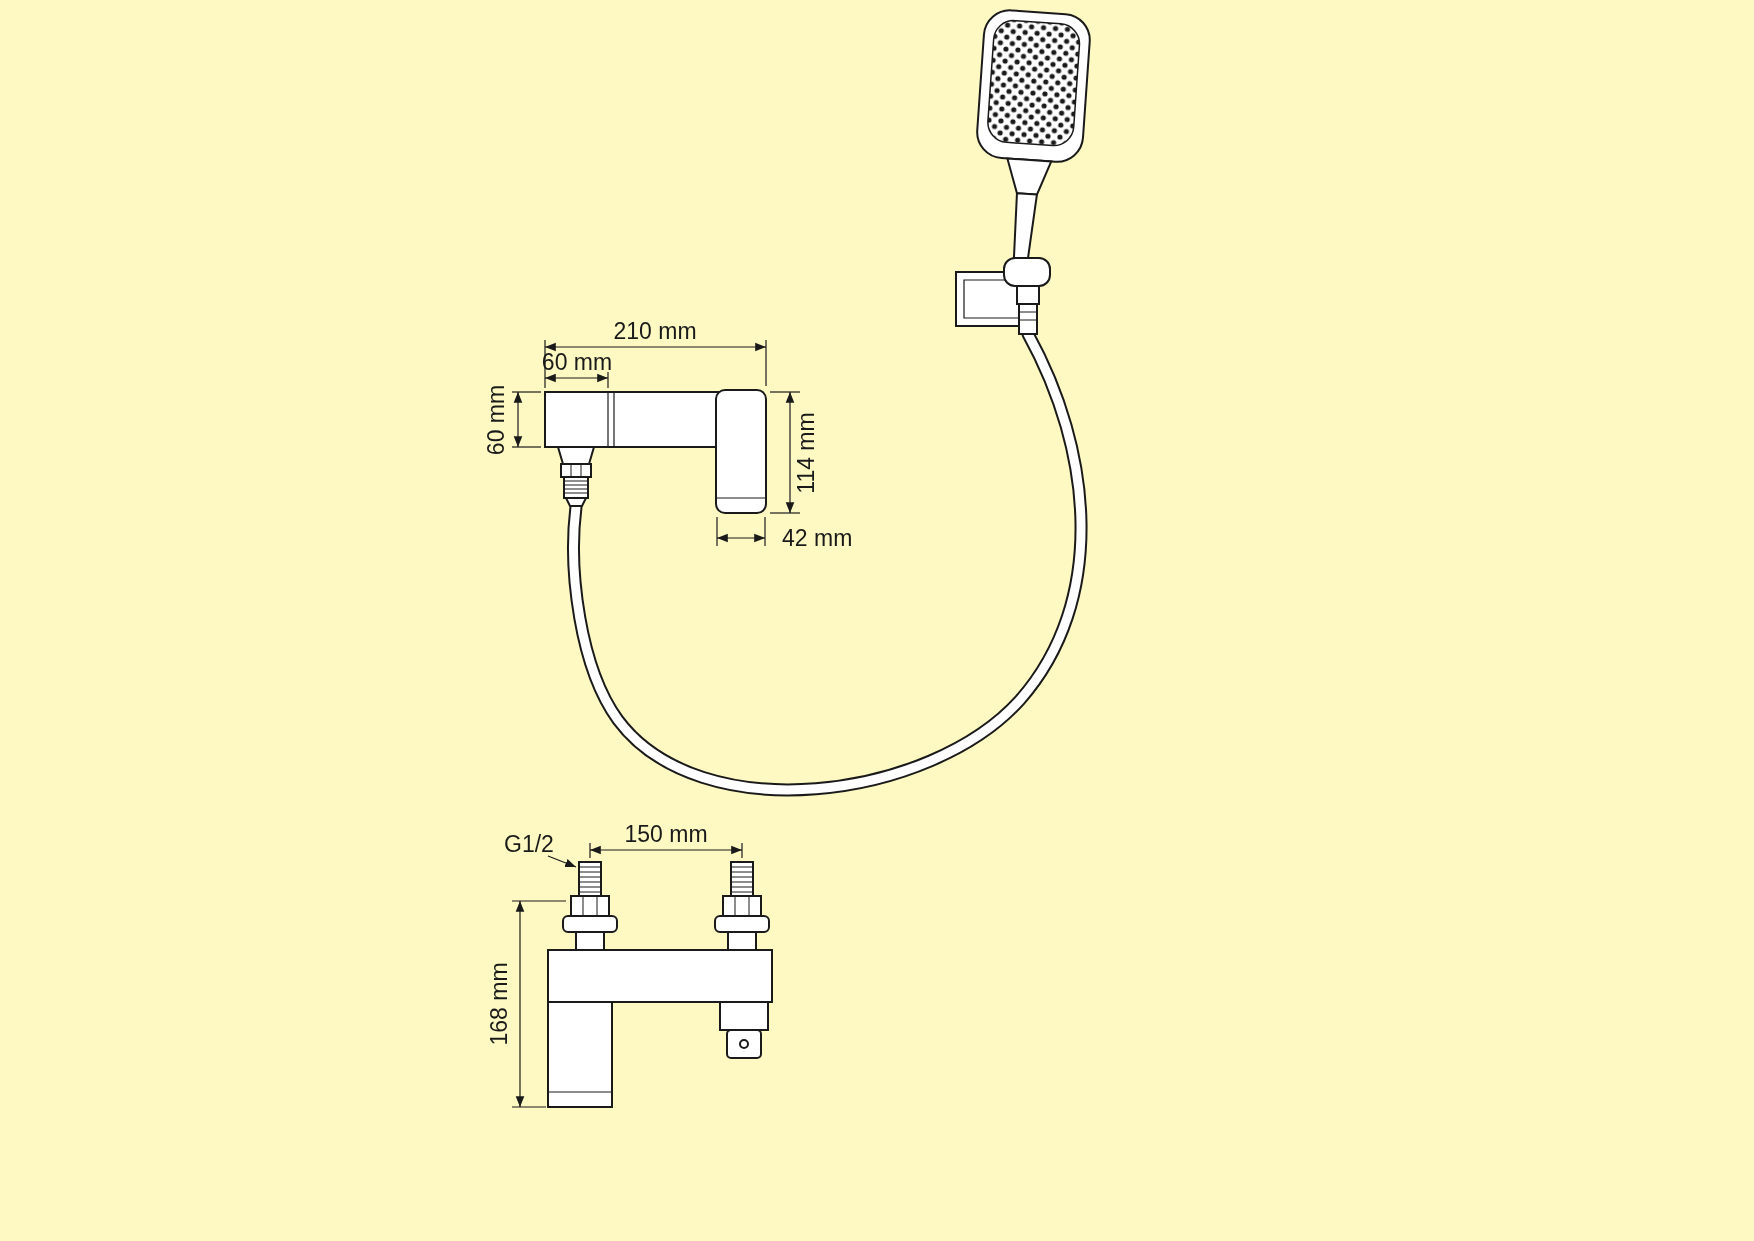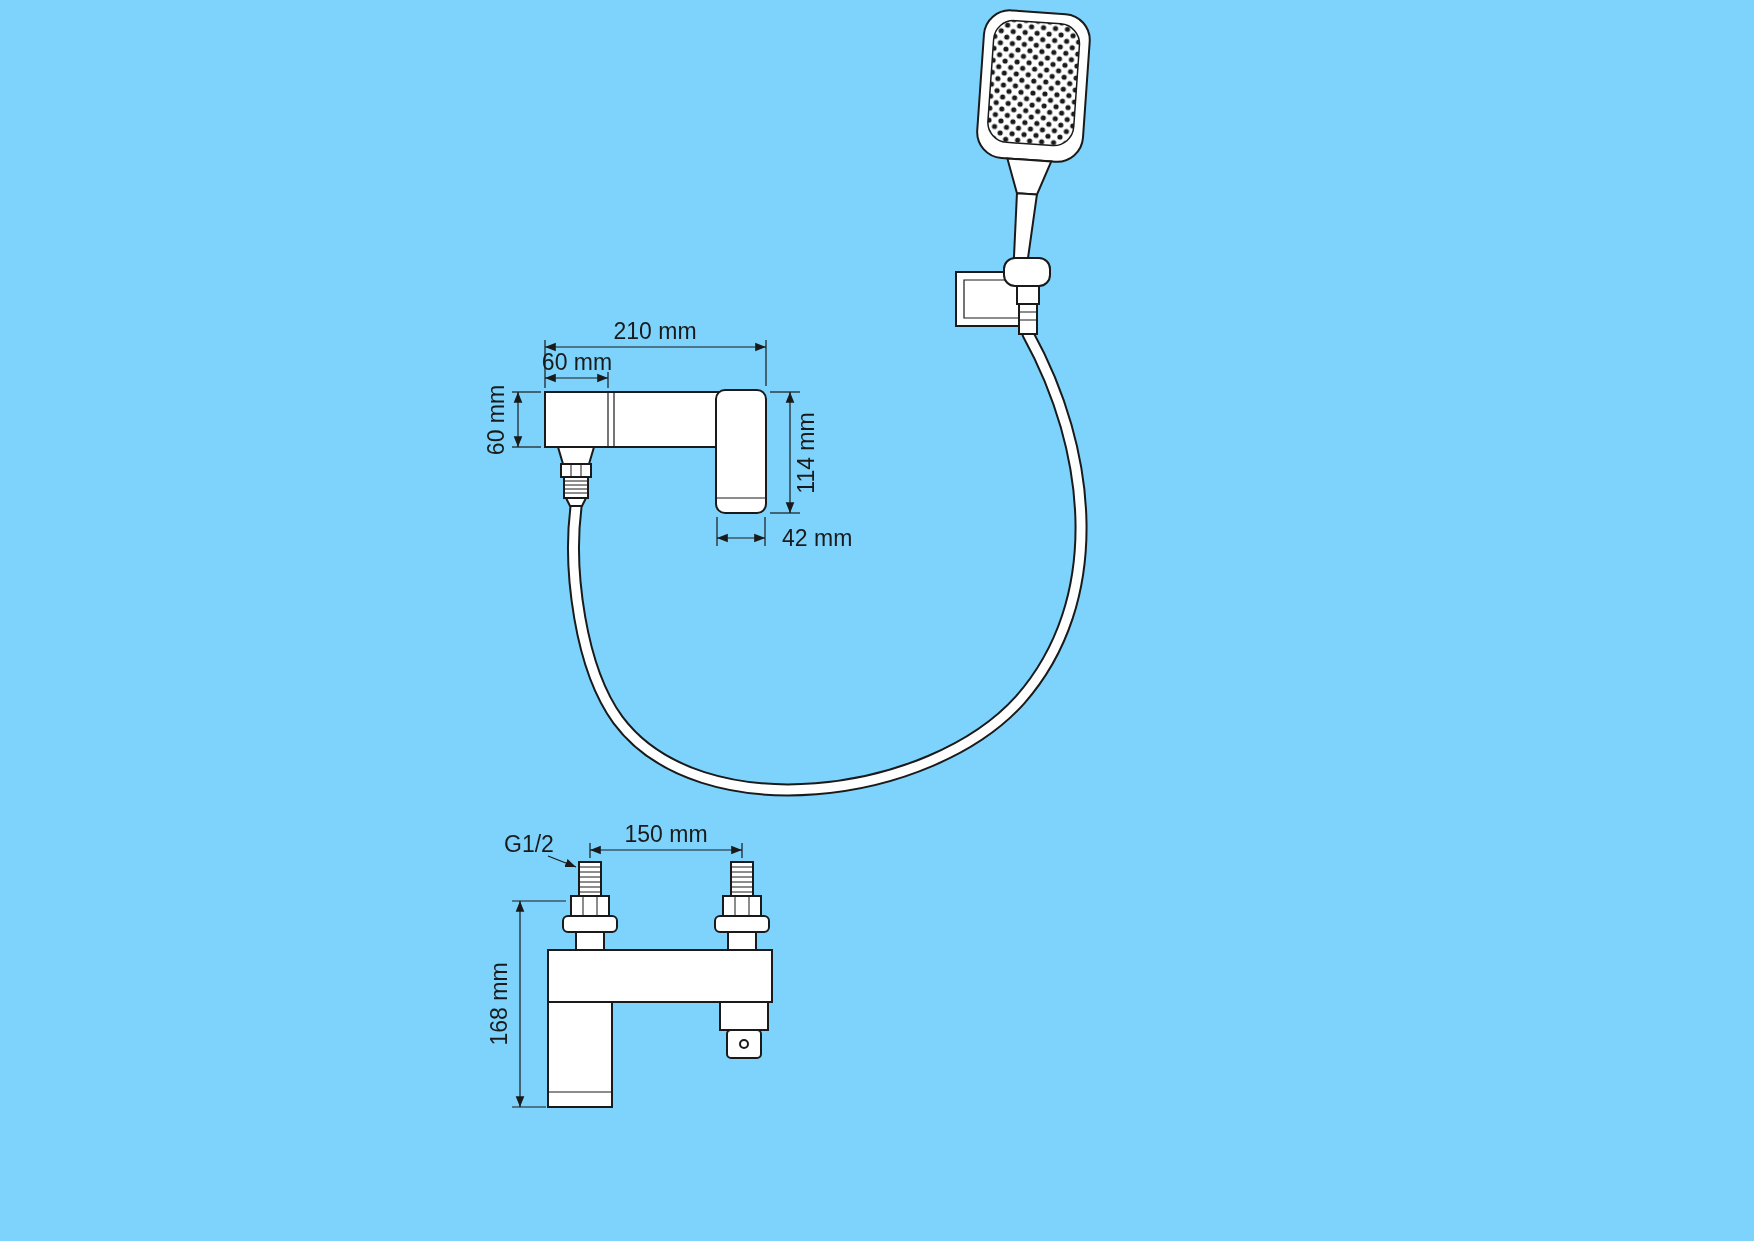--- a/index.html
+++ b/index.html
@@ -1,16 +1,16 @@
 <!DOCTYPE html>
 <html><head>
 <meta charset="utf-8">
 <style>
   html,body{margin:0;padding:0;background:#ffffff;}
-  .page{position:relative;width:1754px;height:1241px;background:#7dd3fc;overflow:hidden;
+  .page{position:relative;width:1754px;height:1241px;background:#fef9c3;overflow:hidden;
         font-family:"Liberation Sans", sans-serif;text-decoration:underline;}
   svg text{font-family:"Liberation Sans", sans-serif;font-size:23px;fill:#1a1a1a;}
   .ln{stroke:#1a1a1a;stroke-width:2;fill:#ffffff;}
   .lnn{stroke:#1a1a1a;stroke-width:2;fill:none;}
   .thin{stroke:#1a1a1a;stroke-width:1.2;fill:none;}
   .hatch{stroke:#1a1a1a;stroke-width:1;fill:none;}
   .dim{stroke:#1a1a1a;stroke-width:1.2;fill:none;}
   .hoseOuter{stroke:#1a1a1a;stroke-width:13;fill:none;stroke-linecap:round;}
   .hoseInner{stroke:#ffffff;stroke-width:9;fill:none;stroke-linecap:round;}
 </style>

